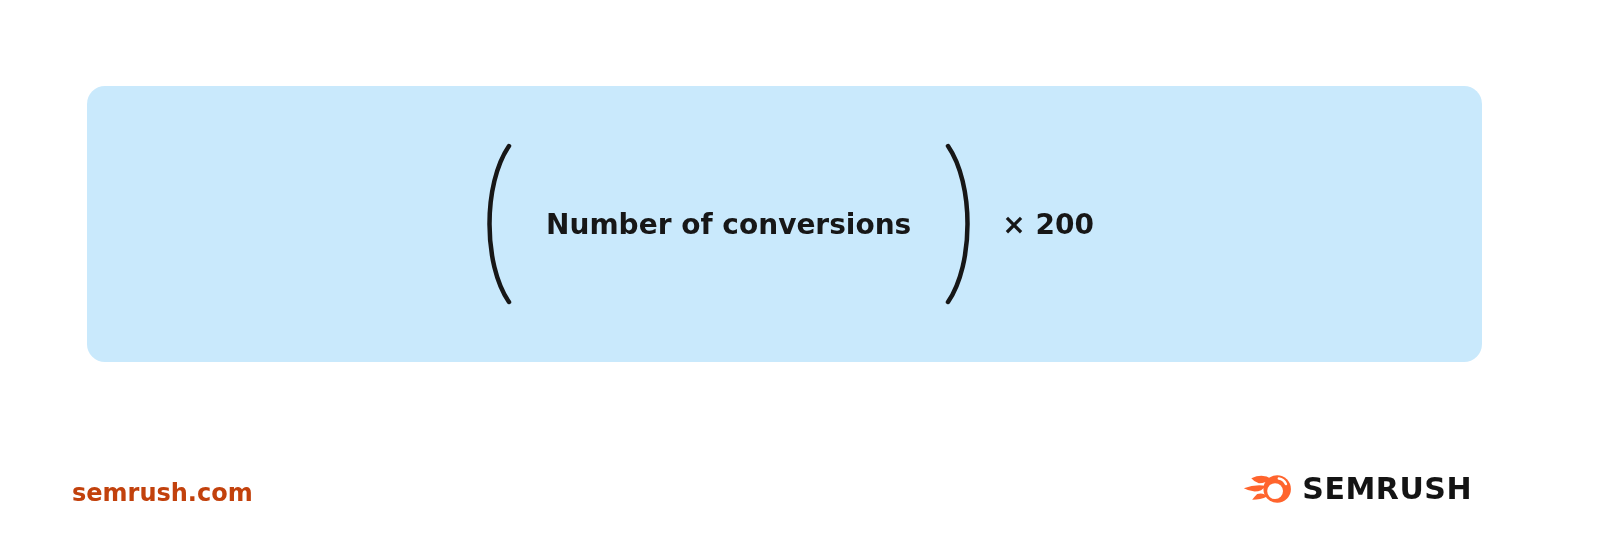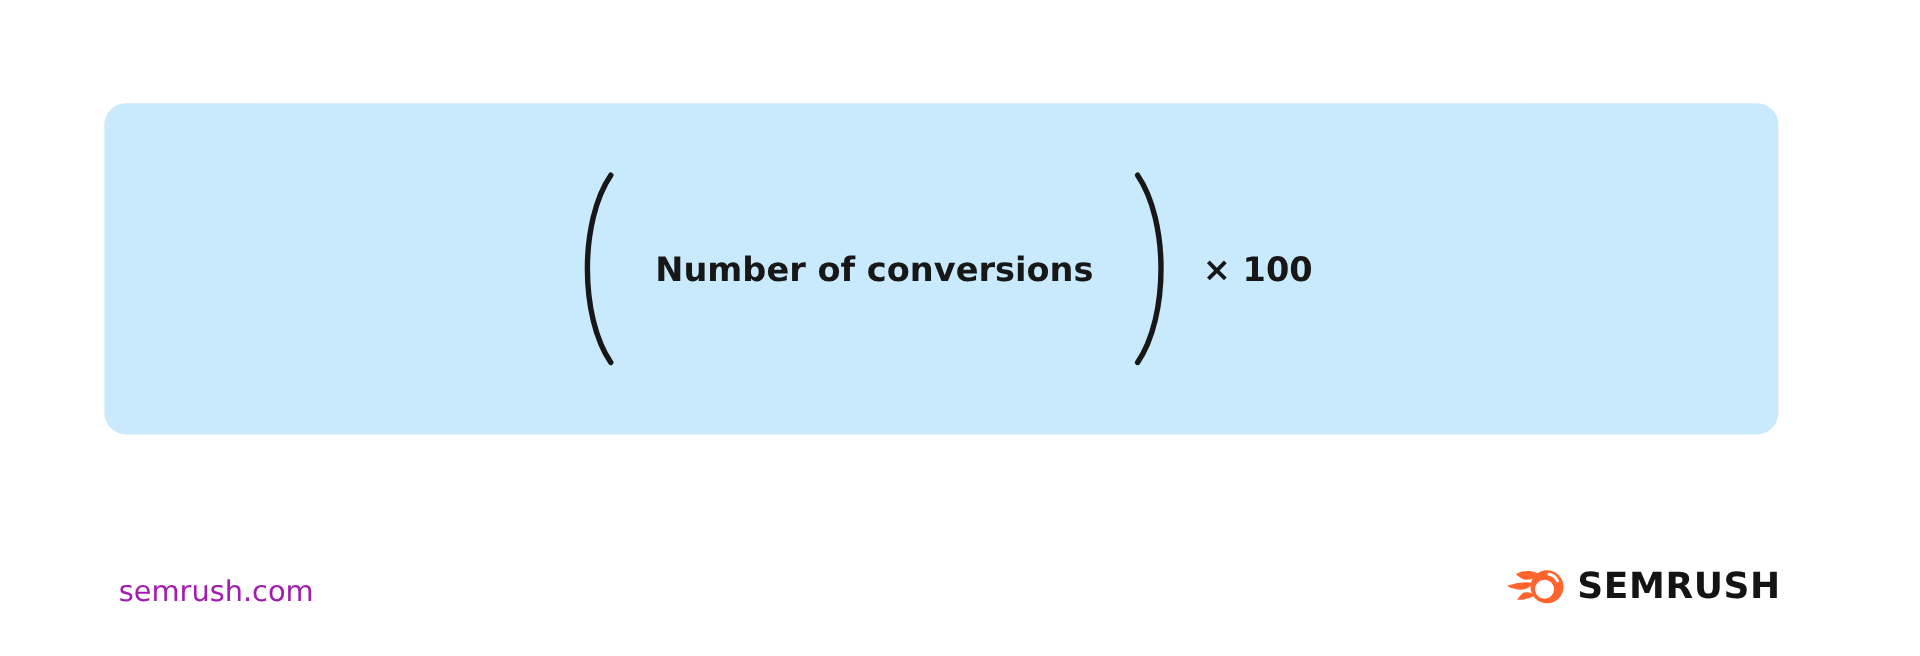--- a/index.html
+++ b/index.html
@@ -64,29 +64,29 @@
     margin: 19px 0 17px 0;
   }
   .formula-mult {
     font-size: 28px;
     font-weight: bold;
     white-space: nowrap;
     margin-left: 20px;
   }
   .source-url {
     position: absolute;
-    left: 99px;
+    left: 72px;
     top: 479px;
     font-size: 24px;
-    font-weight: normal;
-    color: #a21caf;
+    font-weight: bold;
+    color: #c2410c;
   }
   .brand {
     position: absolute;
-    right: 116px;
+    right: 128px;
     top: 471px;
     display: flex;
     align-items: center;
     gap: 9px;
   }
   .brand-icon { display: block; }
   .brand-wordmark {
     font-size: 30px;
     font-weight: bold;
     letter-spacing: 0.5px;
@@ -108,21 +108,21 @@
 
       <div class="fraction">
         <span class="frac-num">Number of conversions</span>
         <div class="frac-bar"></div>
       </div>
 
       <svg class="paren paren-right" width="40" height="168" viewBox="0 0 40 168" aria-hidden="true">
         <path d="M6 6 C32 44 32 124 6 162" fill="none" stroke="#171717" stroke-width="4.5" stroke-linecap="round"></path>
       </svg>
 
-      <span class="formula-mult">× 100</span>
+      <span class="formula-mult">× 200</span>
     </div>
   </div>
 
   <span class="source-url">semrush.com</span>
 
   <div class="brand">
     <svg class="brand-icon" width="50" height="34" viewBox="0 0 60 40" aria-hidden="true">
 
       <path d="M10 7 Q24 1 34 8 Q28 13 19 13 Q13 11 10 7 Z" fill="#FF642D"></path>
       <path d="M1 19 Q14 14 27 16 Q23 23 14 23 Q6 22 1 19 Z" fill="#FF642D"></path>

